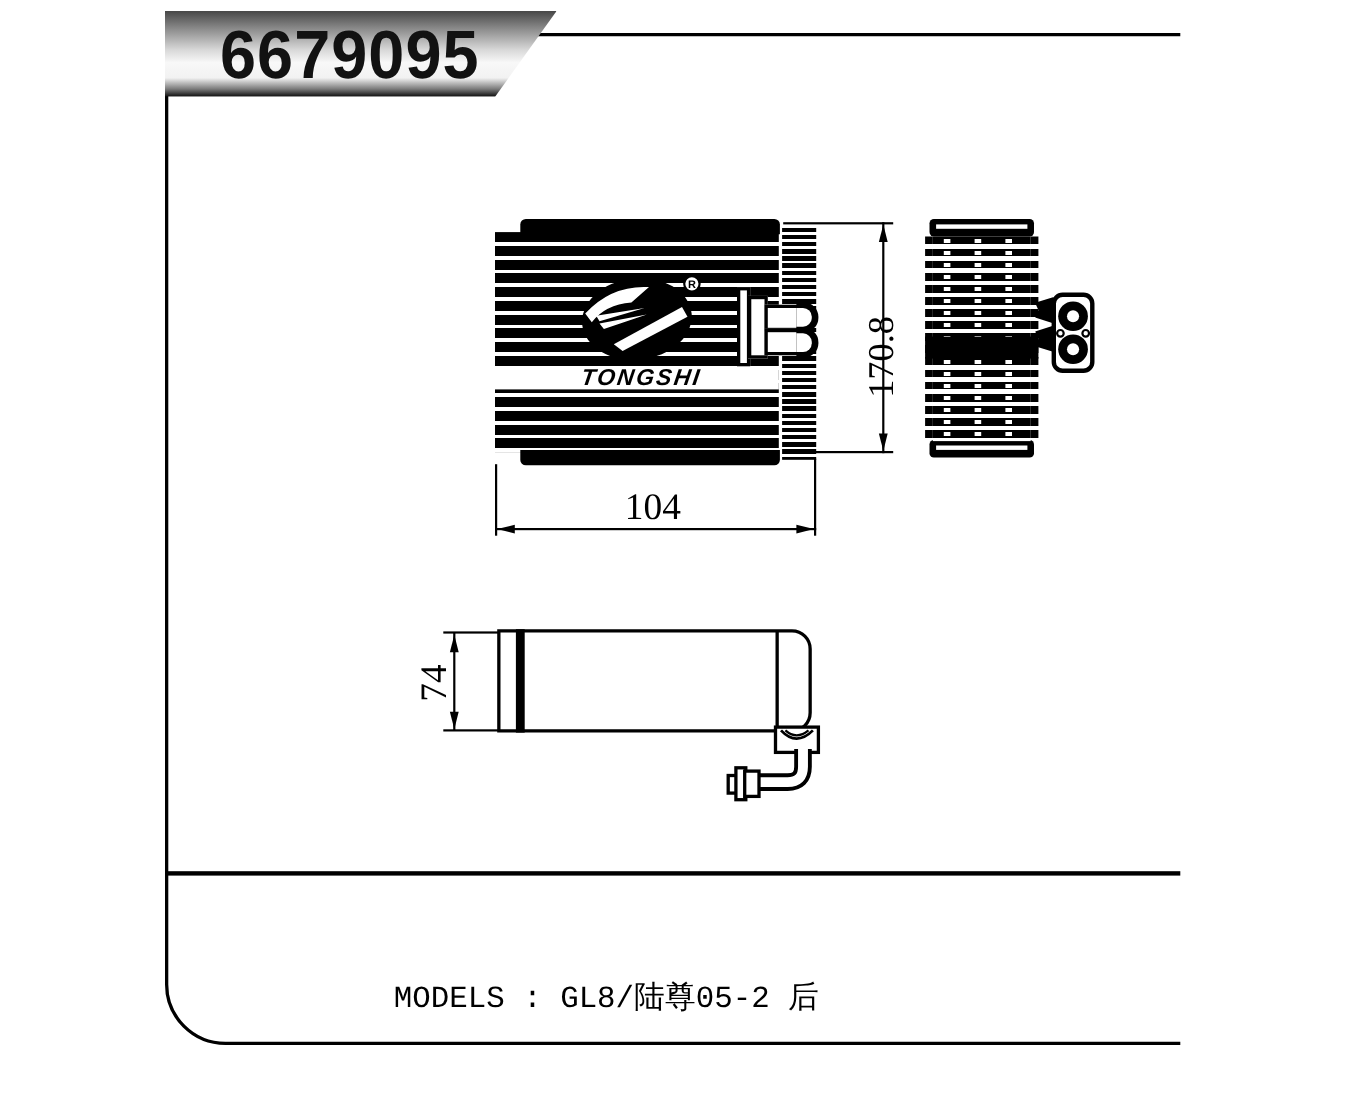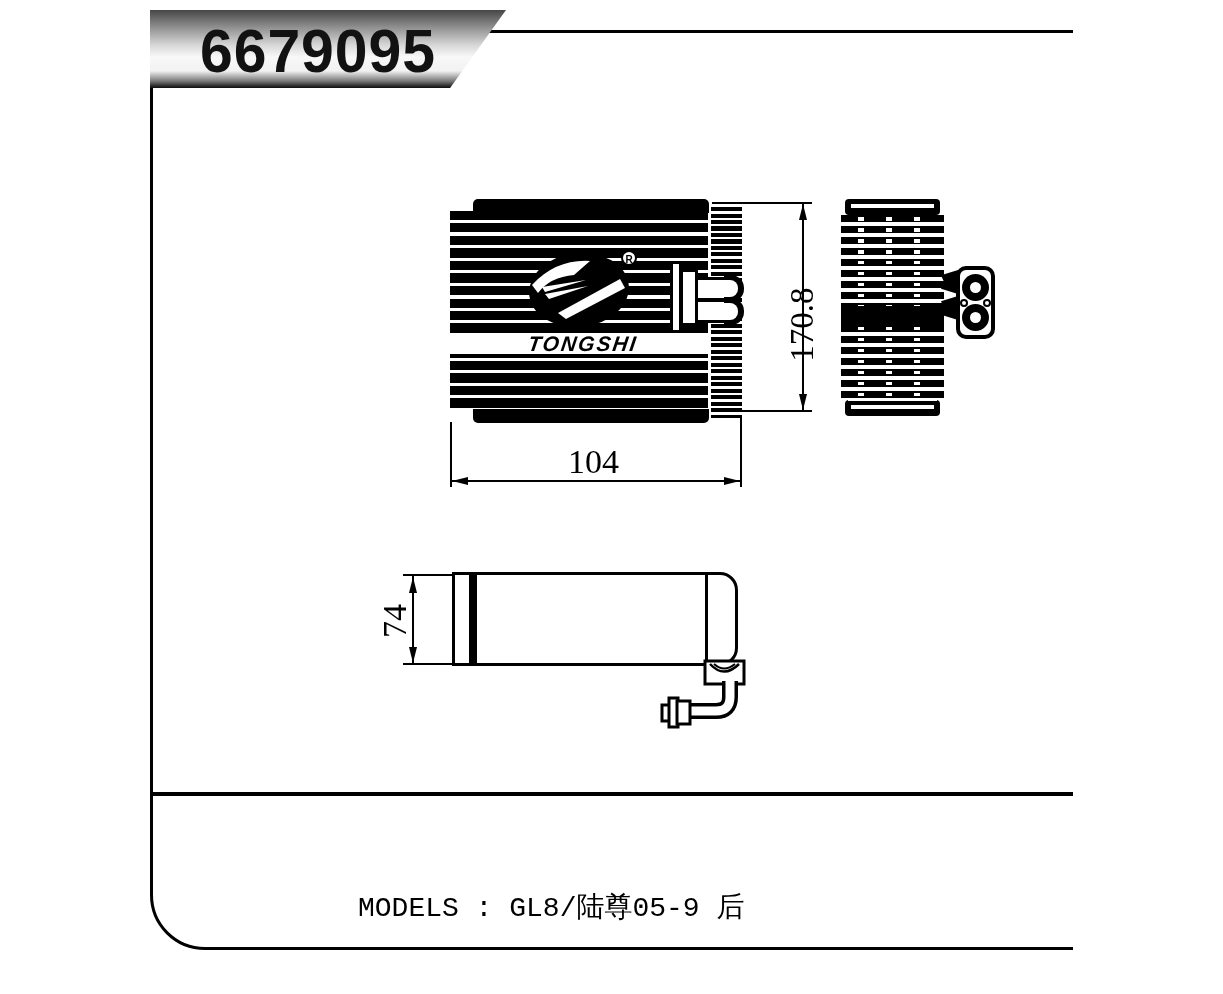--- a/index.html
+++ b/index.html
@@ -168,18 +168,18 @@
   <div>
     <div class="line" style="left:403px;top:574px;width:50px;height:2px;"></div>
     <div class="line" style="left:403px;top:663px;width:50px;height:2px;"></div>
     <div class="line" style="left:412px;top:575px;width:2px;height:89px;"></div>
     <div class="arr up" style="left:409px;top:577px;"></div>
     <div class="arr dn" style="left:409px;top:647px;"></div>
     <div class="dim-label" style="left:378px;top:602px;font-size:34px;transform:rotate(-90deg);transform-origin:center;">74</div>
   </div>
 
   <div id="specs" class="abs">
-    <div>MODELS : GL8/陆尊05-9 后</div>
+    <div>MODELS : GL8/陆尊05-2 后</div>
     
     
   </div>
 
 </div>
 
 </body></html>

